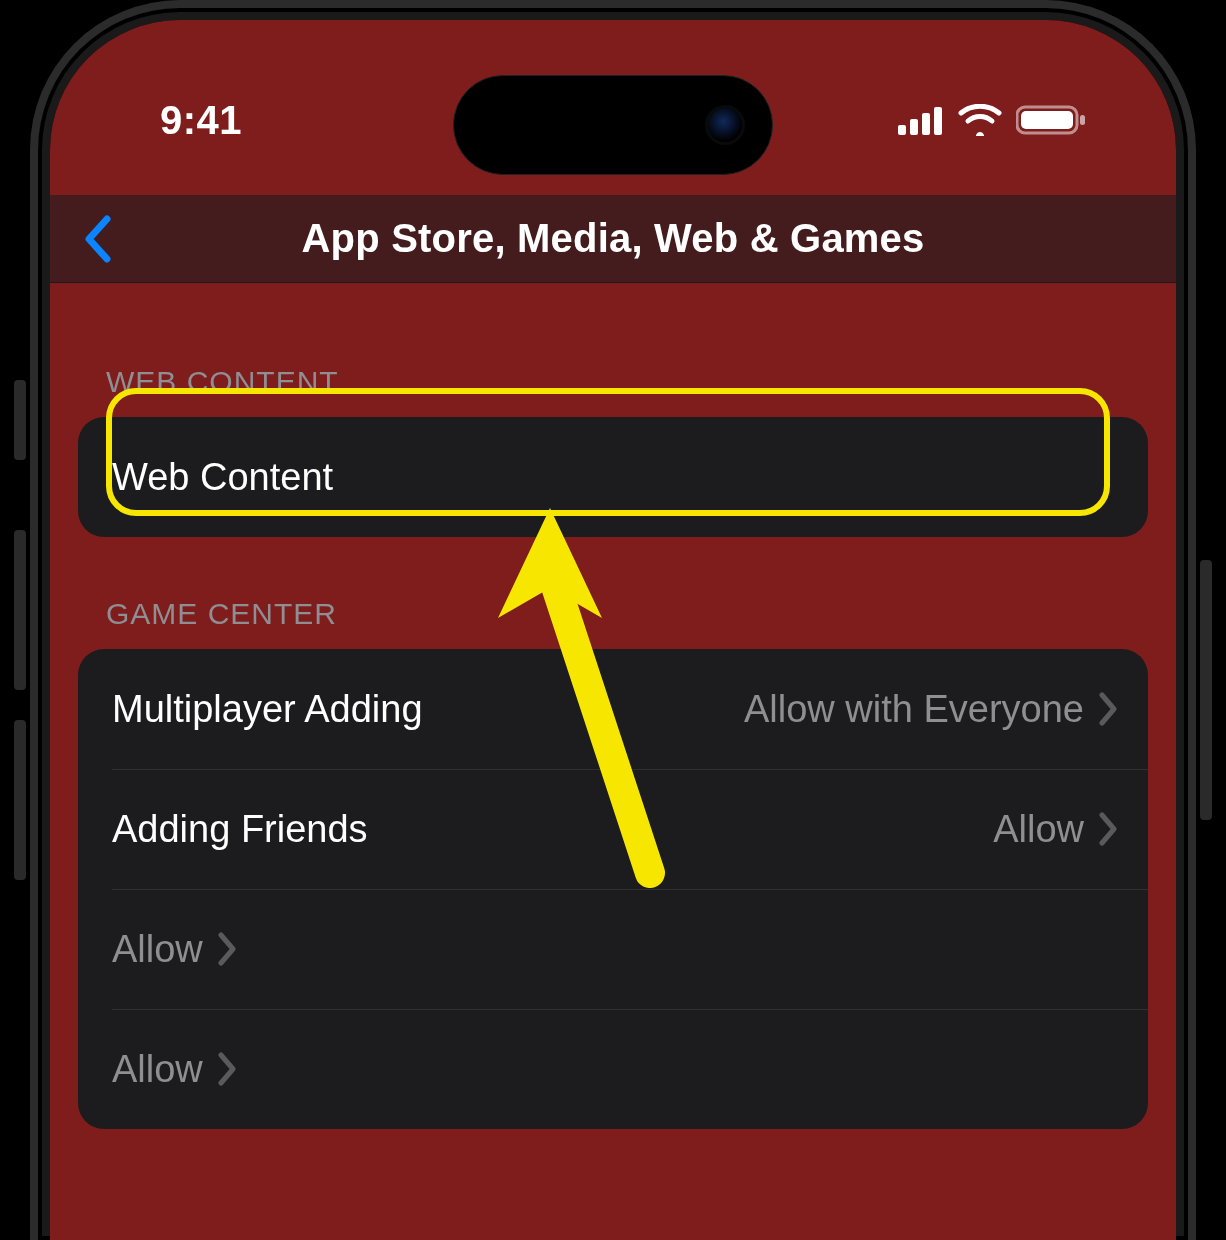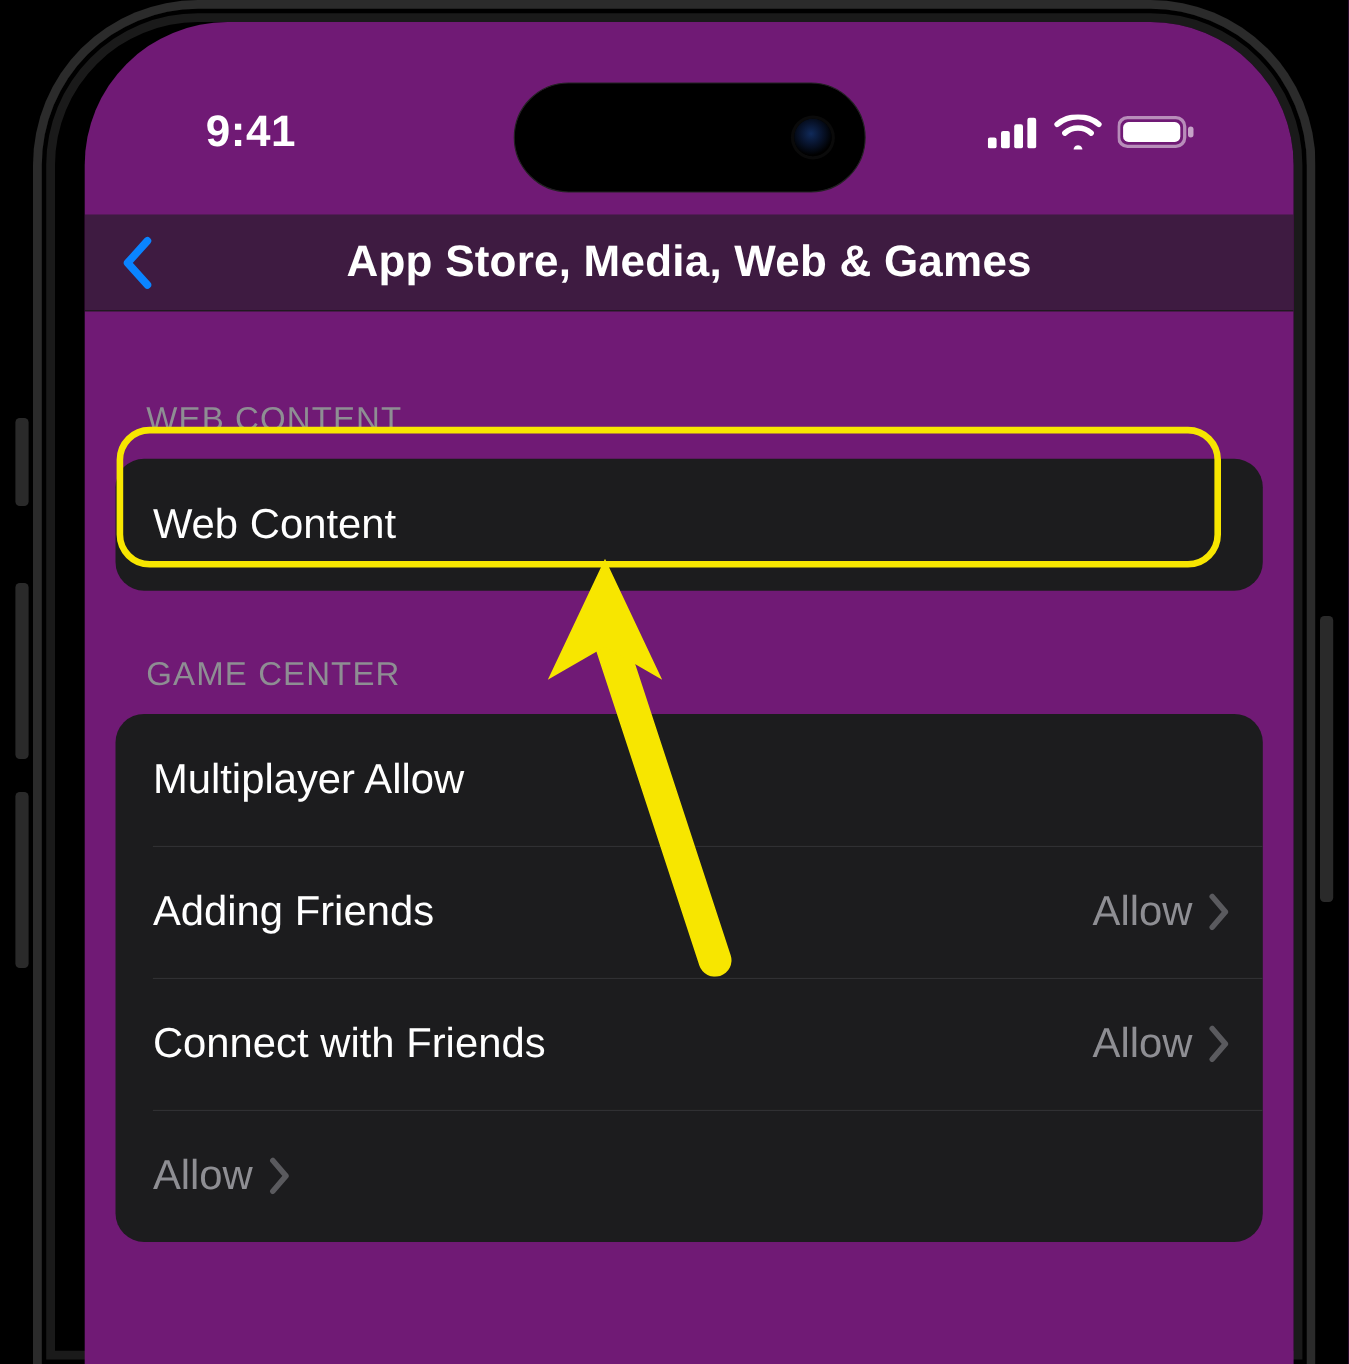--- a/index.html
+++ b/index.html
@@ -33,22 +33,21 @@
   }
   .phone-inner {
     position: absolute;
     left: 12px;
     right: 12px;
     top: 12px;
     bottom: 0;
     border-top-left-radius: 130px;
     border-top-right-radius: 130px;
     overflow: hidden;
-    background: #701a75;
-    margin-left: 27px;
+    background: #7f1d1d;
   }
 
   
   .side-btn {
     position: absolute;
     background: #2a2a2a;
     border-radius: 4px;
   }
   .side-left-1 { left: 14px; top: 380px; width: 12px; height: 80px; }
   .side-left-2 { left: 14px; top: 530px; width: 12px; height: 160px; }
@@ -270,35 +269,40 @@
         <div class="row">
           <div class="row-label">Web Content</div>
         </div>
       </div>
 
       <div class="section-header">GAME CENTER</div>
 
       <div class="group">
 
         <div class="row">
-          <div class="row-label">Multiplayer Allow</div>
+          <div class="row-label">Multiplayer Adding</div>
+          <div class="row-value-wrap">
+            <div class="row-value">Allow with Everyone</div>
+            <svg class="row-chevron" viewBox="0 0 20 34">
+              <path d="M4 3 L16 17 L4 31" stroke="#5a5a5e" stroke-width="5" fill="none" stroke-linecap="round" stroke-linejoin="round"></path>
+            </svg>
+          </div>
         </div>
 
         <div class="row">
           <div class="row-label">Adding Friends</div>
           <div class="row-value-wrap">
             <div class="row-value">Allow</div>
             <svg class="row-chevron" viewBox="0 0 20 34">
               <path d="M4 3 L16 17 L4 31" stroke="#5a5a5e" stroke-width="5" fill="none" stroke-linecap="round" stroke-linejoin="round"></path>
             </svg>
           </div>
         </div>
 
         <div class="row">
-          <div class="row-label">Connect with Friends</div>
           <div class="row-value-wrap">
             <div class="row-value">Allow</div>
             <svg class="row-chevron" viewBox="0 0 20 34">
               <path d="M4 3 L16 17 L4 31" stroke="#5a5a5e" stroke-width="5" fill="none" stroke-linecap="round" stroke-linejoin="round"></path>
             </svg>
           </div>
         </div>
 
         <div class="row">
           <div class="row-value-wrap">

